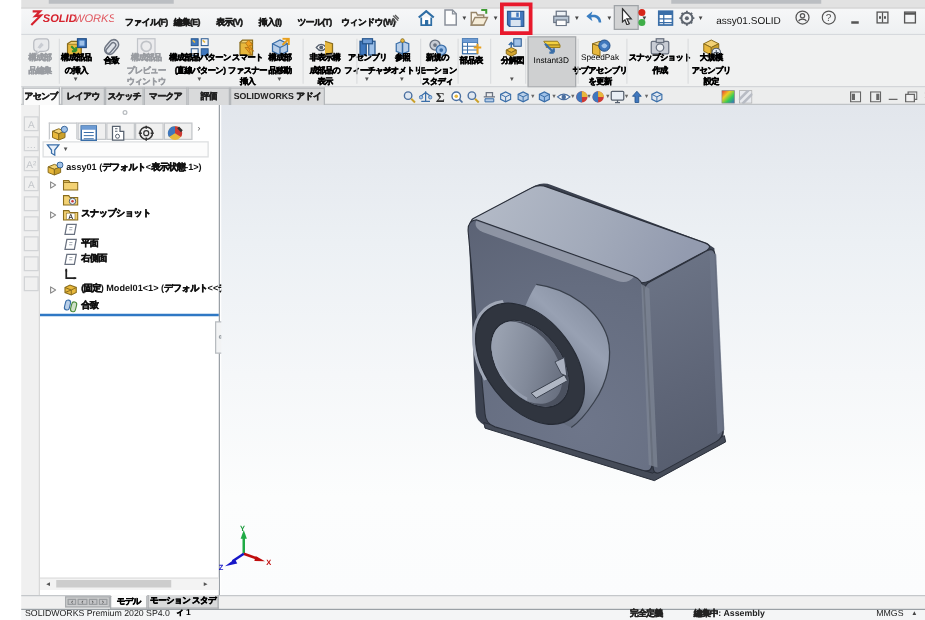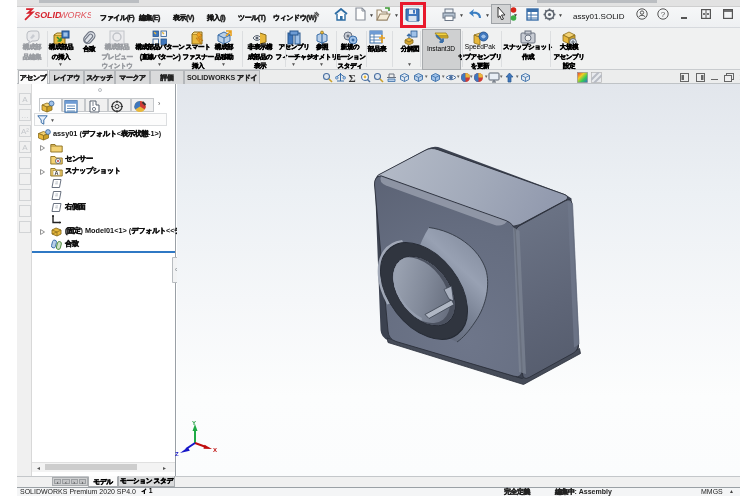--- a/index.html
+++ b/index.html
@@ -542,21 +542,20 @@
         <path d="M0.8 4 L6 4" stroke="#8a6d1d" stroke-width="0.7"></path>
       </svg>
     </div>
 <div class="abs" style="left:33px;top:154px;width:14px;height:12px">
       <svg width="13" height="11" viewBox="0 0 13 11">
         <path d="M0.8 2.5 L0.8 10 L12.2 10 L12.2 4 L6 4 L5 2.5 Z" fill="#f3d274" stroke="#8a6d1d" stroke-width="0.9"></path>
         <circle cx="8" cy="7" r="2.6" fill="#e8eef5" stroke="#56606e" stroke-width="0.8"></circle>
         <circle cx="8" cy="7" r="1" fill="#cd3a35"></circle>
       </svg>
     </div>
-<div class="abs trow jp" style="left:48px;top:153px">センサー</div>
 <div class="abs" style="left:23px;top:168.5px;width:5px;height:6px">
       <svg width="5" height="6" viewBox="0 0 5 6">
         <path d="M0.5 0.5 L4.5 3 L0.5 5.5 Z" fill="none" stroke="#888" stroke-width="0.9"></path>
       </svg>
     </div>
 <div class="abs" style="left:33px;top:166px;width:14px;height:12px">
       <svg width="13" height="11" viewBox="0 0 13 11">
         <path d="M0.8 2.5 L0.8 10 L12.2 10 L12.2 4 L6 4 L5 2.5 Z" fill="#f3d274" stroke="#8a6d1d" stroke-width="0.9"></path>
         <rect x="3" y="4.5" width="7" height="5" fill="#fff" stroke="#8a6d1d" stroke-width="0.5"></rect>
         <text x="4.5" y="9" font-size="5.5" font-weight="bold" fill="#333" font-family="Liberation Sans">A</text>
@@ -568,20 +567,21 @@
         <path d="M3.5 1.5 L11 1.5 L9.5 9.5 L2 9.5 Z" fill="#fff" stroke="#6a7280" stroke-width="1"></path>
         <path d="M5.5 4 L8 4 M5.2 5.8 L7.8 5.8" stroke="#9aa2ac" stroke-width="0.7"></path>
       </svg>
     </div>
 <div class="abs" style="left:33px;top:190px;width:14px;height:12px">
       <svg width="13" height="11" viewBox="0 0 13 11">
         <path d="M3.5 1.5 L11 1.5 L9.5 9.5 L2 9.5 Z" fill="#fff" stroke="#6a7280" stroke-width="1"></path>
         <path d="M5.5 4 L8 4 M5.2 5.8 L7.8 5.8" stroke="#9aa2ac" stroke-width="0.7"></path>
       </svg>
     </div>
+<div class="abs trow jp" style="left:48px;top:189px">平面</div>
 <div class="abs" style="left:33px;top:202px;width:14px;height:12px">
       <svg width="13" height="11" viewBox="0 0 13 11">
         <path d="M3.5 1.5 L11 1.5 L9.5 9.5 L2 9.5 Z" fill="#fff" stroke="#6a7280" stroke-width="1"></path>
         <path d="M5.5 4 L8 4 M5.2 5.8 L7.8 5.8" stroke="#9aa2ac" stroke-width="0.7"></path>
       </svg>
     </div>
 <div class="abs trow jp" style="left:48px;top:201px">右側面</div>
 <div class="abs" style="left:33px;top:214px;width:14px;height:12px">
       <svg width="13" height="11" viewBox="0 0 13 11">
         <path d="M3 1 L3 8.5 L11 8.5" fill="none" stroke="#222" stroke-width="1.4"></path>

